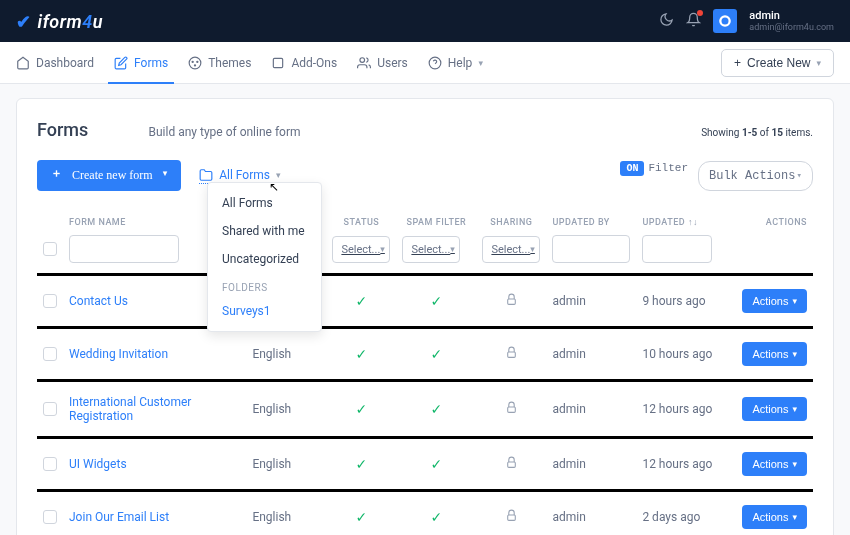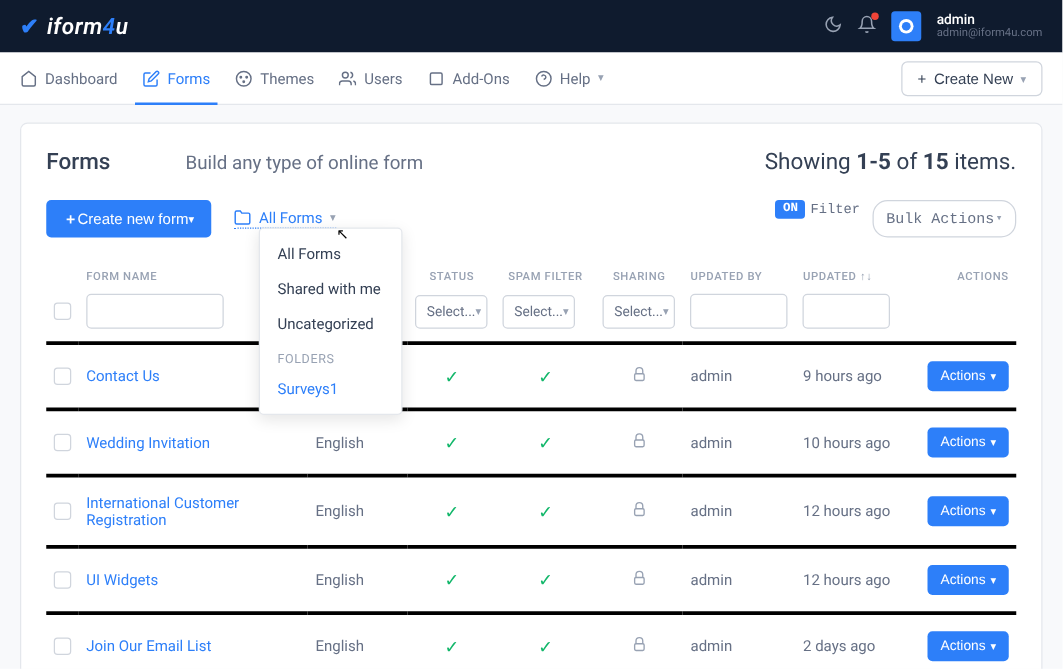--- a/index.html
+++ b/index.html
@@ -23,42 +23,42 @@
 .nav-item.active { color: #2d7ff9; }
 .nav-item.active::after { content: ""; position: absolute; bottom: -1px; left: -6px; right: -6px; height: 2px; background: #2d7ff9; }
 .nav-item svg { width: 14px; height: 14px; }
 .create-new-btn { display: flex; align-items: center; gap: 6px; border: 1px solid #d0d5dd; background: #fff; padding: 6px 12px; border-radius: 5px; font-size: 12px; color: #344054; cursor: pointer; }
 .content { padding: 14px 16px; }
 .breadcrumb { font-size: 12px; color: #98a2b3; margin-bottom: 12px; }
 .breadcrumb a { color: #2d7ff9; text-decoration: none; }
 .card { background: #fff; border: 1px solid #e4e7ec; border-radius: 6px; padding: 20px; }
 .card-header { display: flex; justify-content: space-between; align-items: baseline; margin-bottom: 20px; }
 .card-title { font-size: 18px; font-weight: 500; color: #344054; }
-.card-subtitle { font-size: 15px; color: #667085; margin-left: 10px; font-weight: 400; padding-left: 47px; }
-.showing { font-size: 18px; color: #344054; }
+.card-subtitle { font-size: 12px; color: #667085; margin-left: 10px; font-weight: 400; padding-left: 47px; }
+.showing { font-size: 10px; color: #344054; }
 .toolbar { display: flex; justify-content: space-between; align-items: center; margin-bottom: 18px; }
 .toolbar-left { display: flex; align-items: center; gap: 18px; position: relative; }
-.btn-primary { background: #2d7ff9; color: #fff; border: none; padding: 8px 14px; border-radius: 4px; font-size: 12px; display: flex; align-items: center; gap: 0; cursor: pointer; }
+.btn-primary { background: #2d7ff9; color: #fff; border: none; padding: 8px 14px; border-radius: 4px; font-size: 12px; display: flex; align-items: flex-start; gap: 10px; cursor: pointer; font-family: Liberation Serif, serif; }
 .btn-primary svg { width: 11px; height: 11px; }
 .folder-selector { display: flex; align-items: center; gap: 6px; color: #2d7ff9; font-size: 12px; cursor: pointer; border-bottom: 1px dotted #2d7ff9; padding-bottom: 1px; }
 .folder-selector svg { width: 14px; height: 14px; }
 .dropdown { position: absolute; top: 22px; left: 170px; background: #fff; border: 1px solid #e4e7ec; border-radius: 4px; box-shadow: 0 4px 12px rgba(0,0,0,0.1); min-width: 115px; z-index: 100; padding: 6px 0; }
 .dropdown-item { padding: 7px 14px; font-size: 12px; color: #344054; cursor: pointer; }
 .dropdown-header { padding: 9px 14px 4px; font-size: 10px; color: #98a2b3; letter-spacing: 0.5px; text-transform: uppercase; }
 .dropdown-link { color: #2d7ff9; }
 .toolbar-right { display: flex; align-items: flex-start; gap: 10px; font-family: Liberation Mono, monospace; }
 .filter-badge { display: flex; align-items: center; gap: 4px; }
 .on-badge { background: #2d7ff9; color: #fff; font-size: 10px; padding: 2px 6px; border-radius: 3px; font-weight: 600; }
 .filter-label { font-size: 11px; color: #667085; }
 .bulk-select { border: 1px solid #d0d5dd; border-radius: 12px; padding: 7px 10px; font-size: 12px; color: #667085; min-width: 115px; display: flex; justify-content: space-between; align-items: center; cursor: pointer; }
 table { width: 100%; border-collapse: collapse; }
 th { text-align: left; font-size: 9px; font-weight: 500; color: #98a2b3; letter-spacing: 0.5px; text-transform: uppercase; padding: 8px 6px; }
 th.center, td.center { text-align: center; }
 th.right, td.right { text-align: right; }
-.filter-row td { padding: 0 6px 10px; }
+.filter-row td { padding: 0 6px 10px; text-decoration: underline; }
 .filter-input { border: 1px solid #d0d5dd; border-radius: 4px; padding: 6px 8px; font-size: 12px; width: 100%; color: #667085; }
 .filter-select { border: 1px solid #d0d5dd; border-radius: 4px; padding: 6px 8px; font-size: 11px; color: #667085; width: 58px; display: flex; align-items: center; justify-content: space-between; }
 tbody tr { border-top: 3px solid #000000; }
 tbody td { padding: 13px 6px; font-size: 12px; color: #667085; }
 .form-link { color: #2d7ff9; text-decoration: none; }
 .check { color: #12b76a; font-size: 14px; }
 .lock svg { width: 13px; height: 13px; color: #98a2b3; }
 .actions-btn { background: #2d7ff9; color: #fff; border: none; padding: 6px 10px; border-radius: 4px; font-size: 11px; cursor: pointer; display: inline-flex; align-items: center; gap: 4px; }
 .checkbox { width: 14px; height: 14px; border: 1px solid #d0d5dd; border-radius: 3px; cursor: pointer; }
 .chevron { font-size: 9px; color: #98a2b3; }
@@ -117,32 +117,32 @@
       <svg viewBox="0 0 24 24" fill="none" stroke="currentColor" stroke-width="2">
           <circle cx="12" cy="12" r="10"></circle>
           <circle cx="8" cy="10" r="1"></circle>
           <circle cx="16" cy="10" r="1"></circle>
           <circle cx="12" cy="16" r="1"></circle>
         </svg>
       <span>Themes</span>
     </div>
     <div class="nav-item">
       <svg viewBox="0 0 24 24" fill="none" stroke="currentColor" stroke-width="2">
+          <rect x="4" y="4" width="16" height="16" rx="2"></rect>
+        </svg>
+      <span>Add-Ons</span>
+    </div>
+    <div class="nav-item">
+      <svg viewBox="0 0 24 24" fill="none" stroke="currentColor" stroke-width="2">
           <path d="M17 21v-2a4 4 0 0 0-4-4H5a4 4 0 0 0-4 4v2"></path>
           <circle cx="9" cy="7" r="4"></circle>
           <path d="M23 21v-2a4 4 0 0 0-3-3.87"></path>
           <path d="M16 3.13a4 4 0 0 1 0 7.75"></path>
         </svg>
       <span>Users</span>
-    </div>
-    <div class="nav-item">
-      <svg viewBox="0 0 24 24" fill="none" stroke="currentColor" stroke-width="2">
-          <rect x="4" y="4" width="16" height="16" rx="2"></rect>
-        </svg>
-      <span>Add-Ons</span>
     </div>
     <div class="nav-item">
       <svg viewBox="0 0 24 24" fill="none" stroke="currentColor" stroke-width="2">
           <circle cx="12" cy="12" r="10"></circle>
           <path d="M9.09 9a3 3 0 0 1 5.83 1c0 2-3 3-3 3"></path>
           <line x1="12" y1="17" x2="12.01" y2="17"></line>
         </svg>
       <span>Help</span>
       <span class="chevron">▾</span>
     </div>

